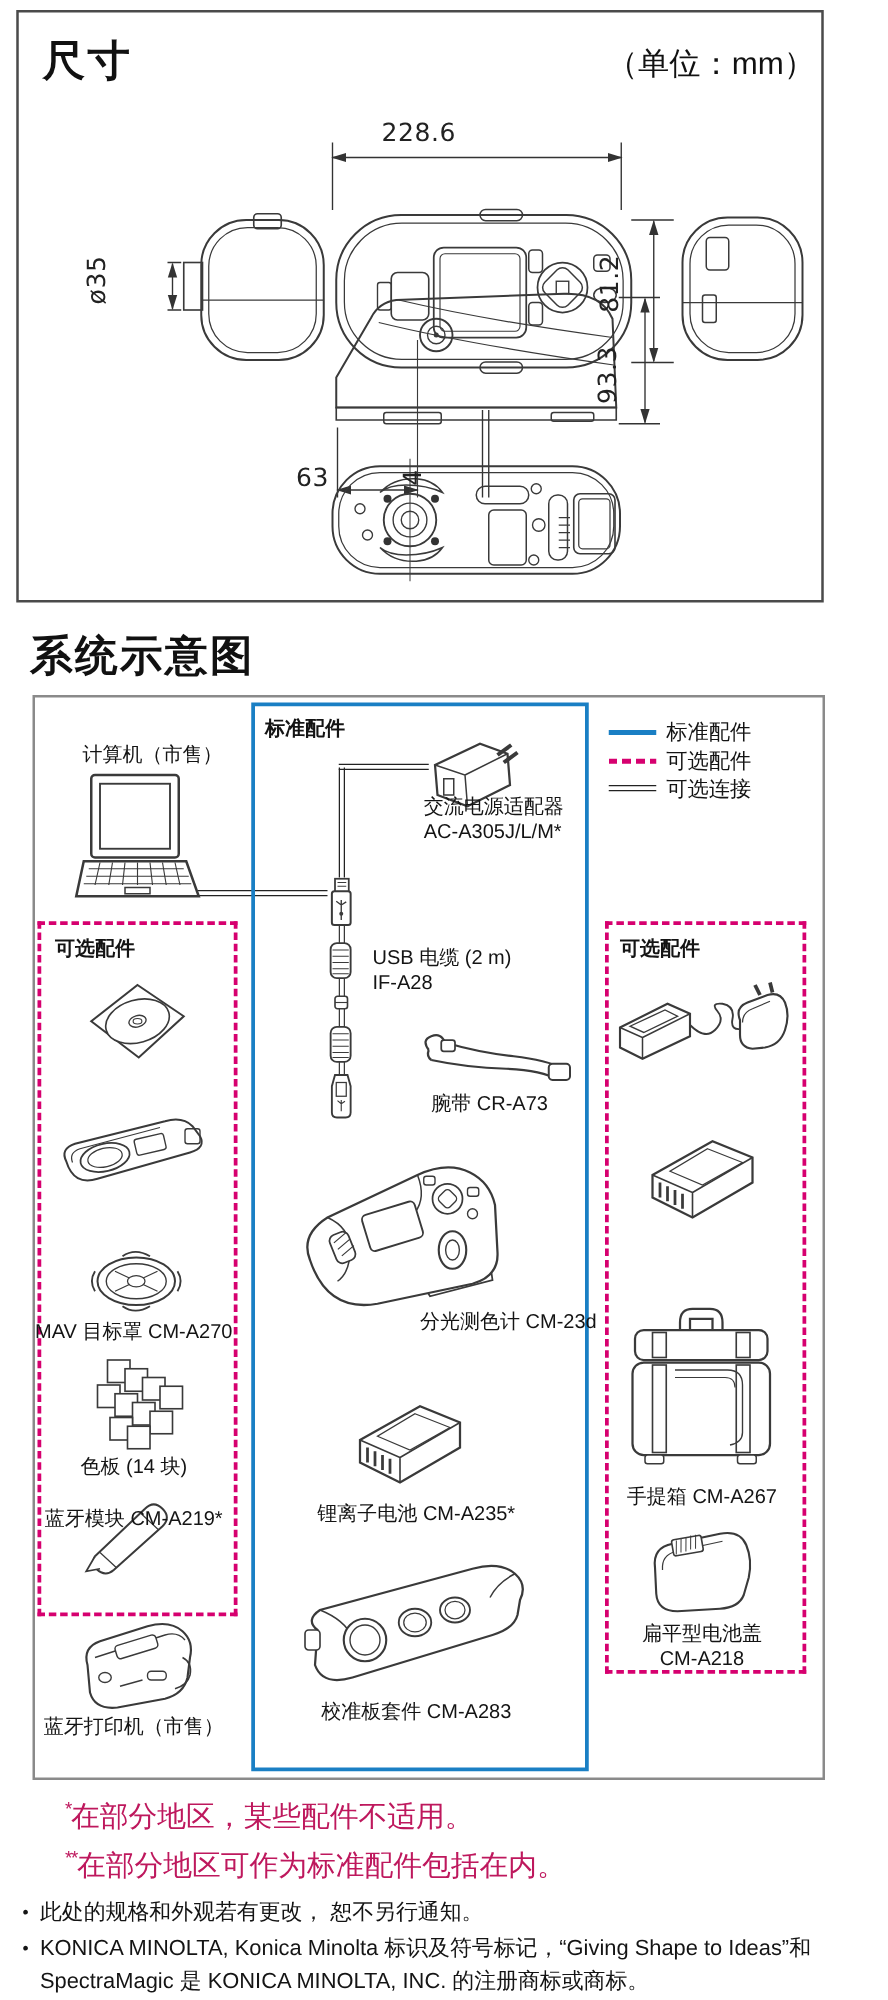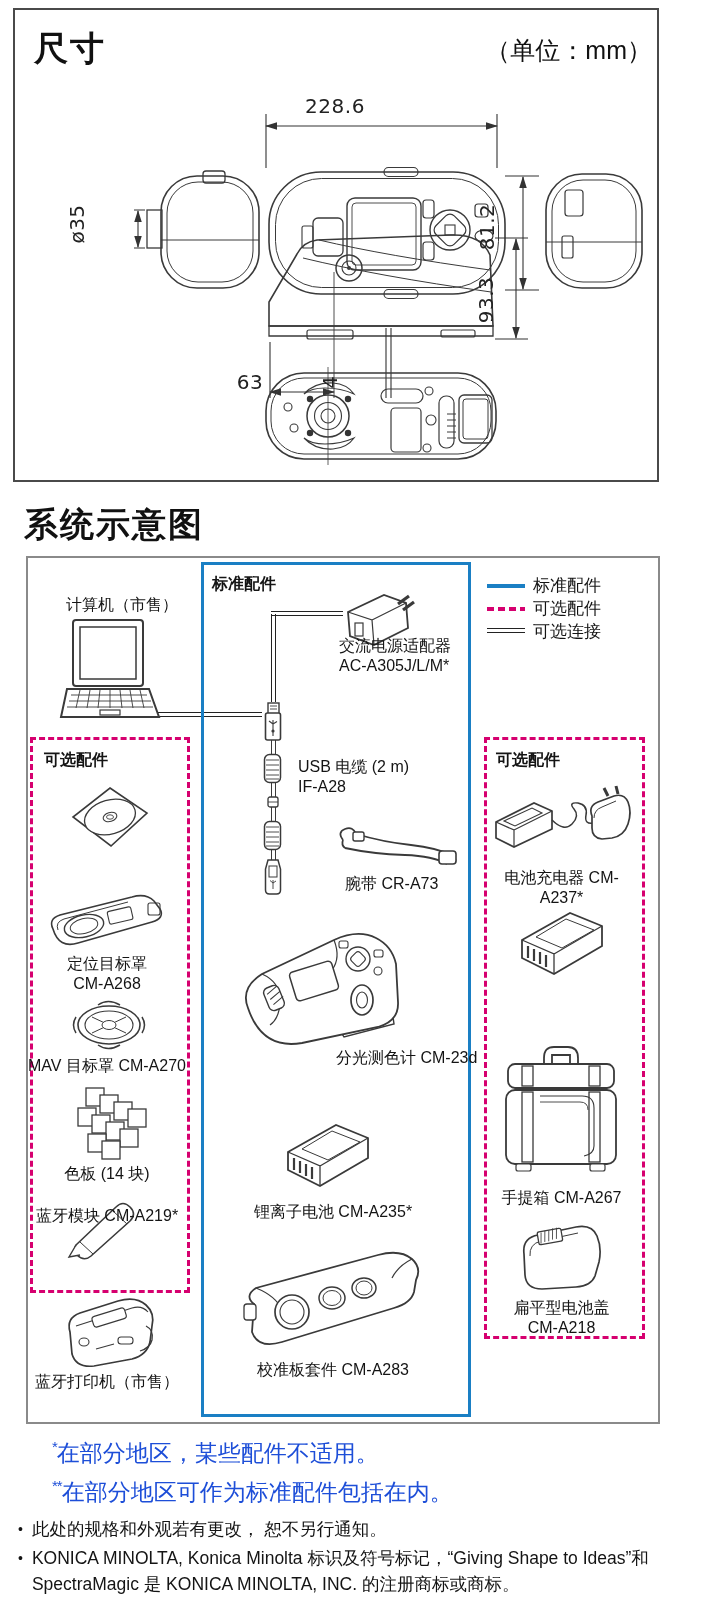--- a/index.html
+++ b/index.html
@@ -11,21 +11,21 @@
   .lbl.c{text-align:center;white-space:normal;}
   .glbl{font-weight:700;}
   .icon{position:absolute;z-index:3;}
   .icon svg{display:block;overflow:visible;width:100%;height:100%;}
   .dh{position:absolute;height:3px;border-top:1.6px solid #222;border-bottom:1.6px solid #222;z-index:1;}
   .dv{position:absolute;width:3px;border-left:1.6px solid #222;border-right:1.6px solid #222;z-index:1;}
   .cable{position:absolute;width:3px;border-left:1.3px solid #3a3a3a;border-right:1.3px solid #3a3a3a;z-index:2;}
   .dimlbl{position:absolute;font-size:20px;color:#222;text-align:center;letter-spacing:0.5px;
           font-family:"DejaVu Sans",sans-serif;}
   .rot{transform:rotate(-90deg);transform-origin:center center;}
-  .fn{position:absolute;font-size:23px;color:#1d4ed8;white-space:nowrap;}
+  .fn{position:absolute;font-size:23px;color:#be185d;white-space:nowrap;}
   .fn .mk{font-size:15px;vertical-align:9px;letter-spacing:-1px;}
   .bullets{position:absolute;left:18px;top:1516px;width:688px;}
   .brow{display:flex;gap:9px;font-size:17.5px;line-height:26px;margin-bottom:3px;color:#141414;}
   .brow .dot{flex:0 0 auto;font-size:14px;line-height:26px;}
   .leg-line{position:absolute;z-index:3;}
   .title-big{position:absolute;font-size:34px;font-weight:700;letter-spacing:2px;color:#111;}
 </style>
 </head>
 <body>
 
@@ -312,24 +312,20 @@
   <div class="icon" style="left:48px;top:894px;width:118px;height:56px;">
     <svg viewBox="0 0 118 56">
       <path d="M5 35 Q0 25 12 21 L84 3 Q98 -1 106 7 L112 15 Q117 24 104 28 L30 49 Q11 55 5 35 Z" fill="#fff" stroke="#3a3a3a" stroke-width="1.6"></path>
       <path d="M10 36 Q7 28 16 25 L80 8" fill="none" stroke="#3a3a3a" stroke-width="1"></path>
       <ellipse cx="36" cy="32" rx="20" ry="11" transform="rotate(-13 36 32)" fill="#fff" stroke="#3a3a3a" stroke-width="1.4"></ellipse>
       <ellipse cx="36" cy="32" rx="14" ry="7.5" transform="rotate(-13 36 32)" fill="#fff" stroke="#3a3a3a" stroke-width="1"></ellipse>
       <rect x="60" y="15" width="24" height="13" rx="2" transform="rotate(-13 72 21)" fill="none" stroke="#3a3a3a" stroke-width="1.1"></rect>
       <rect x="100" y="9" width="12" height="12" rx="2" fill="none" stroke="#3a3a3a" stroke-width="1.1"></rect>
     </svg>
   </div>
-  <div class="lbl c" style="left:32px;top:954px;width:150px;">
-    <div>定位目标罩</div>
-    <div>CM-A268</div>
-  </div>
 
   <div class="icon" style="left:70px;top:996px;width:78px;height:58px;">
     <svg viewBox="0 0 78 58">
       <path d="M28 9 Q38 2 50 9" fill="#fff" stroke="#3a3a3a" stroke-width="1.5"></path>
       <path d="M28 49 Q38 56 50 49" fill="#fff" stroke="#3a3a3a" stroke-width="1.5"></path>
       <path d="M6 21 Q1 29 6 37" fill="#fff" stroke="#3a3a3a" stroke-width="1.5"></path>
       <path d="M72 21 Q77 29 72 37" fill="#fff" stroke="#3a3a3a" stroke-width="1.5"></path>
       <ellipse cx="39" cy="29" rx="31" ry="19" fill="#fff" stroke="#3a3a3a" stroke-width="1.6"></ellipse>
       <ellipse cx="39" cy="29" rx="24" ry="14" fill="#fff" stroke="#3a3a3a" stroke-width="1.1"></ellipse>
       <path d="M22 21 L56 37 M56 21 L22 37" stroke="#3a3a3a" stroke-width="1" fill="none"></path>
@@ -382,21 +378,20 @@
     <svg viewBox="0 0 142 72">
       <path d="M6 36 L44 17 L62 25 L62 43 L24 61 L6 52 Z" fill="#fff" stroke="#3a3a3a" stroke-width="1.7"></path>
       <path d="M6 36 L24 44 L24 61 M24 44 L62 25" fill="none" stroke="#3a3a3a" stroke-width="1.2"></path>
       <path d="M14 35 L42 22 L52 27 L25 40 Z" fill="none" stroke="#3a3a3a" stroke-width="1.1"></path>
       <path d="M62 34 Q74 46 82 38 Q90 30 84 23 Q78 16 88 17 Q98 19 96 29 Q94 39 104 37" fill="none" stroke="#3a3a3a" stroke-width="1.5"></path>
       <path d="M102 30 Q98 20 108 16 L124 10 Q134 7 138 16 Q142 26 138 38 Q134 50 122 52 L112 53 Q102 52 102 42 Z" fill="#fff" stroke="#3a3a3a" stroke-width="1.7"></path>
       <path d="M104 32 Q104 24 112 21 L126 15" fill="none" stroke="#3a3a3a" stroke-width="1"></path>
       <path d="M118 10 L114 2 M128 8 L126 0" stroke="#3a3a3a" stroke-width="3"></path>
     </svg>
   </div>
-  <div class="lbl c" style="left:484px;top:868px;width:155px;">电池充电器 CM-A237*</div>
 
   <div class="icon" style="left:514px;top:904px;width:95px;height:74px;">
     <svg viewBox="0 0 95 74">
       <path d="M8 36 L56 9 L88 22 L88 42 L40 70 L8 54 Z" fill="#fff" stroke="#3a3a3a" stroke-width="1.8"></path>
       <path d="M8 36 L40 50 L40 70 M40 50 L88 22" fill="none" stroke="#3a3a3a" stroke-width="1.3"></path>
       <path d="M52 15 L80 26 L48 44 L22 33 Z" fill="none" stroke="#3a3a3a" stroke-width="1"></path>
       <path d="M14 42 v12 M20 45 v12 M26 48 v12 M32 51 v12" stroke="#3a3a3a" stroke-width="2.2"></path>
     </svg>
   </div>
 

